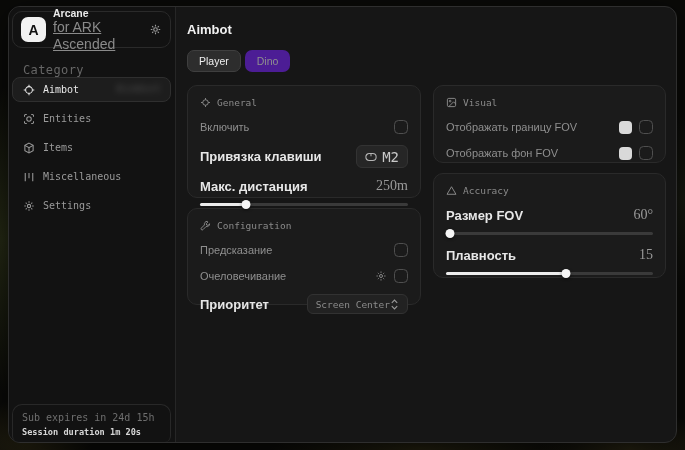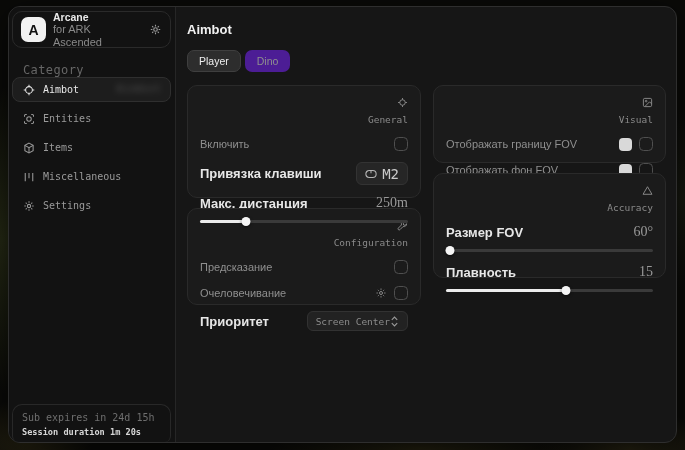--- a/index.html
+++ b/index.html
@@ -27,21 +27,21 @@
     border:1px solid #2a2a2a; border-radius:10px;
     display:flex; align-items:center; padding:0 8px; gap:7px;
   }
   .logo-box {
     width:25px; height:25px; border-radius:7px; background:#f2f2f2;
     display:flex; align-items:center; justify-content:center;
     color:#111; font-weight:bold; font-size:14px; flex-shrink:0;
   }
   .app-meta { flex:1; line-height:1.15; }
   .app-name { color:#e9e9e9; font-size:10.5px; font-weight:bold; }
-  .app-sub  { color:#8a8a8a; font-size:11px; }
+  .app-sub  { color:#8a8a8a; font-size:14px;text-decoration:underline; }
   .side-header .hdr-ico { color:#9a9a9a; display:flex; }
   .cat-label {
     position:absolute; left:14px; top:56px; font-family:"DejaVu Sans Mono", monospace;
     font-size:12px; color:#666; letter-spacing:.4px;
   }
   .nav { position:absolute; left:3px; right:4px; top:70px; display:flex; flex-direction:column; gap:4px; }
   .nav-item {
     height:25px; border-radius:8px; display:flex; align-items:center; gap:8px;
     padding:0 10px; color:#9a9a9a; font-family:"DejaVu Sans Mono", monospace;
     font-size:10px; cursor:pointer; position:relative; border:1px solid transparent;
@@ -69,22 +69,22 @@
   }
   .tab.active { background:#2d2d2d; border-color:#3f3f3f; color:#efefef; }
   .grid { display:flex; gap:12px; margin-top:13px; align-items:flex-start; }
   .col { display:flex; flex-direction:column; gap:10px; }
   .col-l { width:234px; } .col-r { width:233px; }
   .card {
     background:#1b1b1b; border:1px solid #2a2a2a; border-radius:10px;
     padding:11px 12px; width:100%;
   }
   .card-head {
-    display:flex; align-items:flex-end; gap:6px; color:#8a8a8a;
-    font-family:"DejaVu Sans Mono", monospace; font-size:9.5px; margin-bottom:11px;flex-direction:column;
+    display:flex; align-items:flex-start; gap:6px; color:#8a8a8a;
+    font-family:"DejaVu Sans Mono", monospace; font-size:9.5px; margin-bottom:11px;
   }
   .card-head .ch-ico { display:flex; color:#8a8a8a; }
   .row { display:flex; align-items:center; justify-content:space-between; min-height:16px; margin-top:10px; }
   .row:first-of-type { margin-top:0; }
   .lbl-dim { color:#8f8f8f; font-size:11px; }
   .lbl-on  { color:#e7e7e7; font-size:13px; font-weight:bold; }
   .val { color:#9a9a9a; font-size:14px; font-family:Liberation Serif, serif; }
   .ctl-group { display:flex; align-items:center; gap:7px; }
   .checkbox {
     width:14px; height:14px; border:1.5px solid #4f4f4f; border-radius:4.5px;

